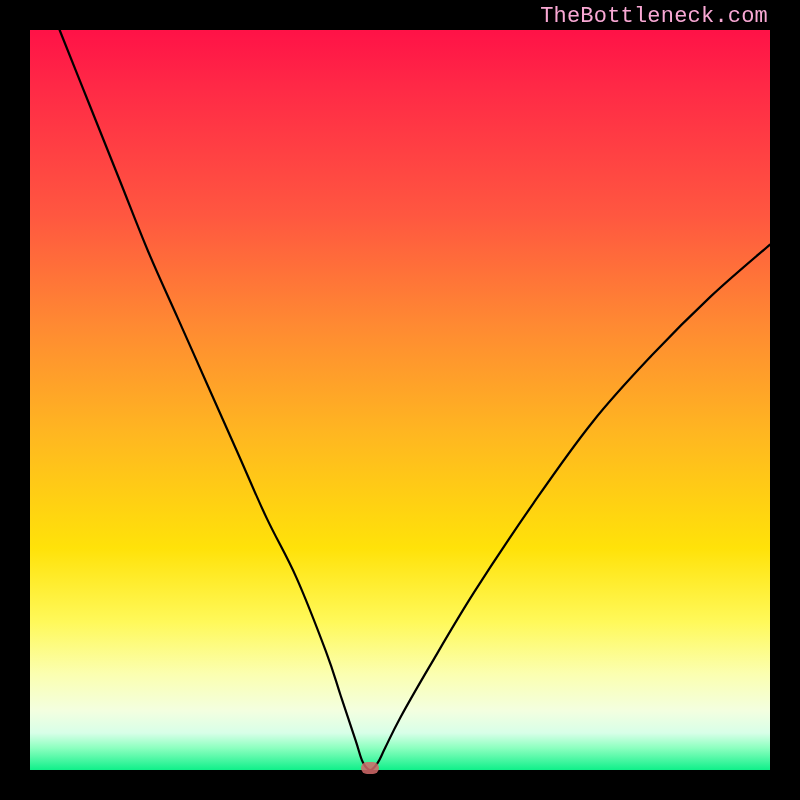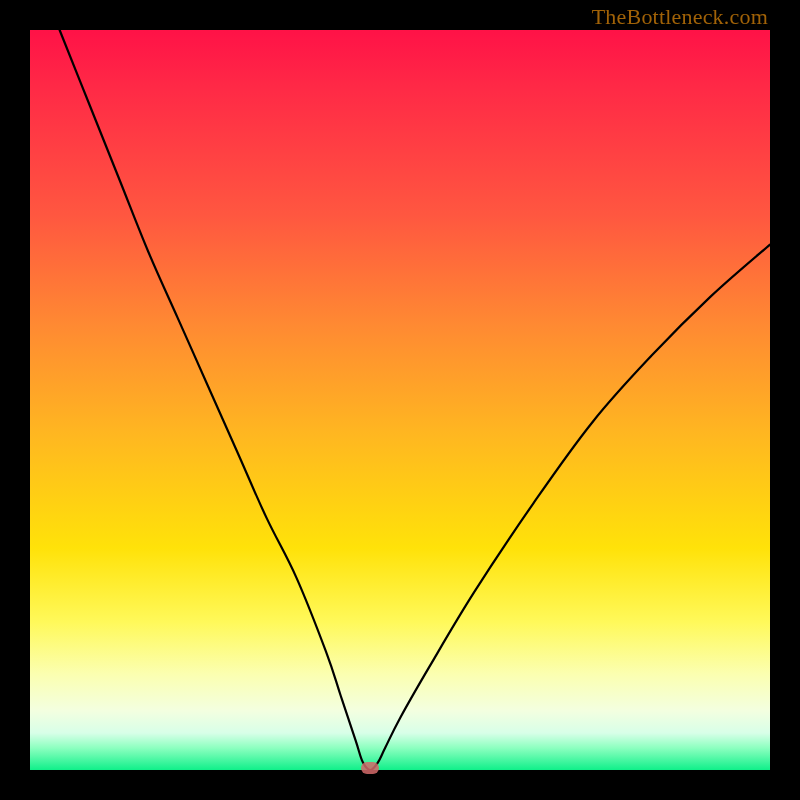--- a/index.html
+++ b/index.html
@@ -37,25 +37,25 @@
       #f3ffe0 92%,
       #d8ffe8 95%,
       #8dffc0 97%,
       #10f08a 100%
     );
   }
   .watermark {
     position: absolute;
     top: 4px;
     right: 32px;
-    color: #a16207;
+    color: #f9a8d4;
     font-size: 22px;
     font-weight: 500;
     letter-spacing: 0.2px;
-    font-family: Liberation Serif, serif;
+    font-family: Liberation Mono, monospace;
   }
   svg.curve {
     position: absolute;
     left: 0;
     top: 0;
     width: 740px;
     height: 740px;
     overflow: visible;
   }
   .marker {

